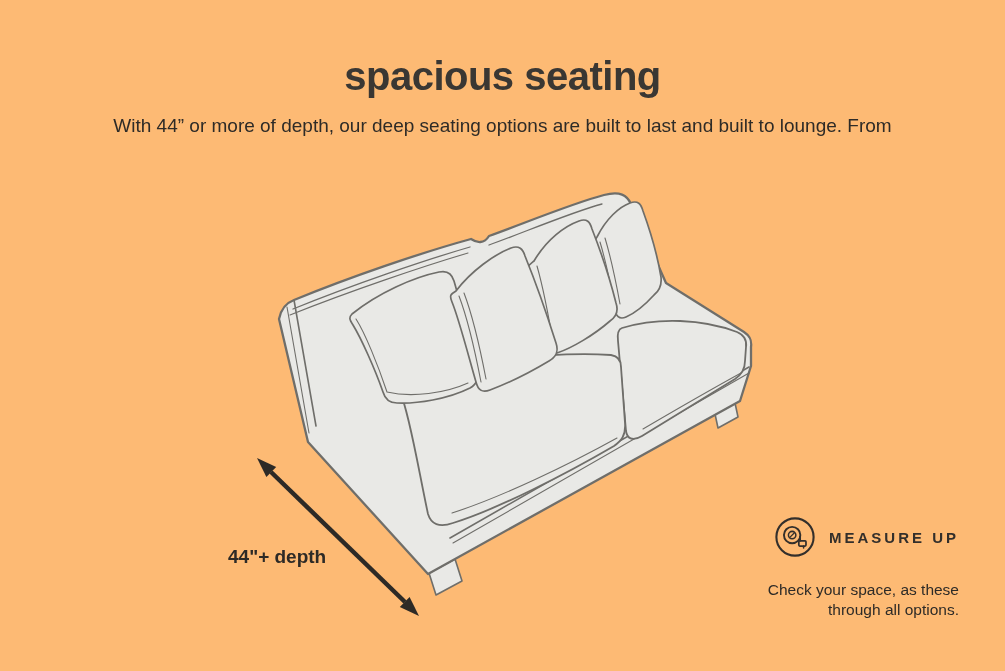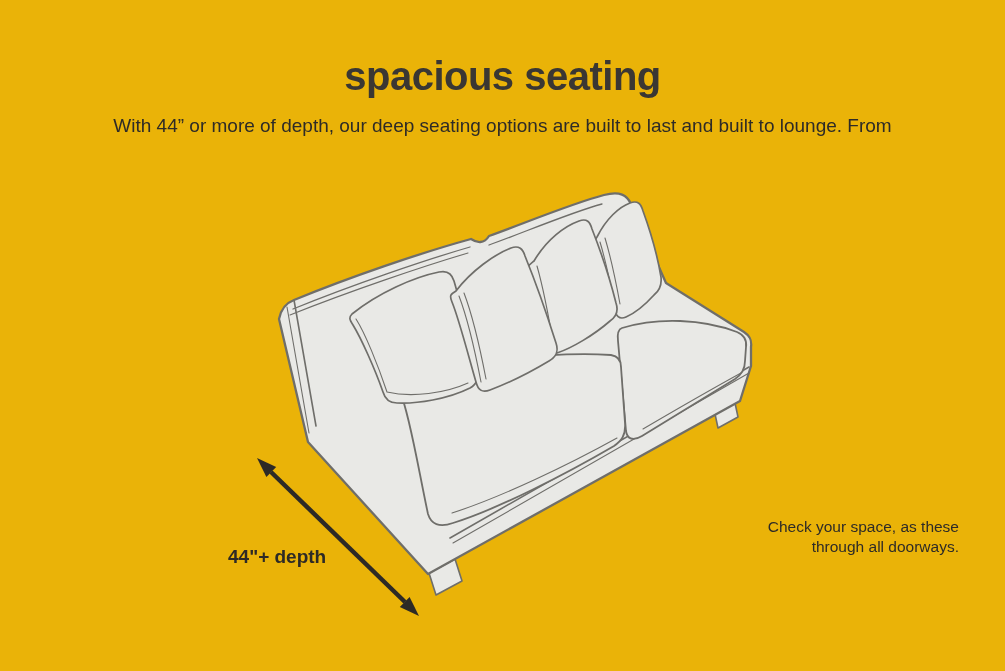--- a/index.html
+++ b/index.html
@@ -1,38 +1,38 @@
 <!DOCTYPE html>
 <html><head>
 <meta charset="utf-8">
 <style>
   html,body{margin:0;padding:0;background:#ffffff;}
   .canvas{
-    position:relative;width:1005px;height:671px;background:#eab308;overflow:hidden;
+    position:relative;width:1005px;height:671px;background:#fdba74;overflow:hidden;
     font-family:"Liberation Sans","DejaVu Sans",sans-serif;
   }
   .page-title{
     position:absolute;top:54px;left:0;width:100%;text-align:center;
     font-size:40px;line-height:44px;font-weight:700;color:#3a3733;letter-spacing:-0.5px;
   }
   .description{
     position:absolute;top:112px;left:0;width:100%;text-align:center;
     font-size:19px;line-height:27px;color:#2e2b27;
   }
   .description div{white-space:nowrap;}
   .illustration{position:absolute;left:0;top:0;width:1005px;height:671px;}
   .dim-label{
     position:absolute;left:228px;top:546px;
     font-size:19px;font-weight:700;color:#2d2a26;white-space:nowrap;
   }
   .measure{position:absolute;top:516px;right:46px;width:212px;}
   .measure-row{display:flex;align-items:center;justify-content:flex-end;gap:13px;}
   .measure-icon{width:42px;height:42px;flex:0 0 auto;}
   .measure-label{font-size:15px;font-weight:700;letter-spacing:3px;color:#332f2b;white-space:nowrap;}
-  .measure-note{margin-top:1px;text-align:right;font-size:15.5px;line-height:19.5px;color:#2e2b27;}
+  .measure-note{margin-top:22px;text-align:right;font-size:15.5px;line-height:19.5px;color:#2e2b27;}
 </style>
 </head>
 <body>
 
 <div class="canvas">
 
   <div class="page-title">spacious seating</div>
 
   <div class="description">
     <div>With 44” or more of depth, our deep seating options are built to last and built to lounge. From</div>
@@ -119,19 +119,33 @@
     <g fill="#2d2a26" stroke="none">
       <line x1="271" y1="472" x2="405" y2="602" stroke="#2d2a26" stroke-width="4.5"></line>
       <polygon points="257,458 276.2,467 266.4,477"></polygon>
       <polygon points="419,616 409.6,597 399.8,607"></polygon>
     </g>
   </svg>
 
   <div class="dim-label">44"+ depth</div>
 
   <div class="measure">
+    <div class="measure-row">
+      <svg class="measure-icon" viewBox="0 0 44 44">
+        <g fill="none" stroke="#332f2b" stroke-linecap="round" stroke-linejoin="round">
+          <circle cx="22" cy="22" r="19.5" stroke-width="2.2"></circle>
+          <circle cx="19" cy="20" r="8.6" stroke-width="2"></circle>
+          <circle cx="19" cy="20" r="3.9" stroke-width="1.6"></circle>
+          <line x1="16.6" y1="22.4" x2="21.4" y2="17.6" stroke-width="1.3"></line>
+          <path d="M 27.4,21.5 L 27.4,26" stroke-width="1.8"></path>
+          <rect x="26" y="26" width="7.5" height="5.5" rx="1" stroke-width="1.8"></rect>
+          <line x1="31" y1="31.5" x2="31" y2="33.5" stroke-width="1.6"></line>
+        </g>
+      </svg>
+      <span class="measure-label">MEASURE UP</span>
+    </div>
     <div class="measure-note">
       <div>Check your space, as these</div>
-      <div>through all doorways.</div>
+      <div>through all options.</div>
     </div>
   </div>
 
 </div>
 
 </body></html>

